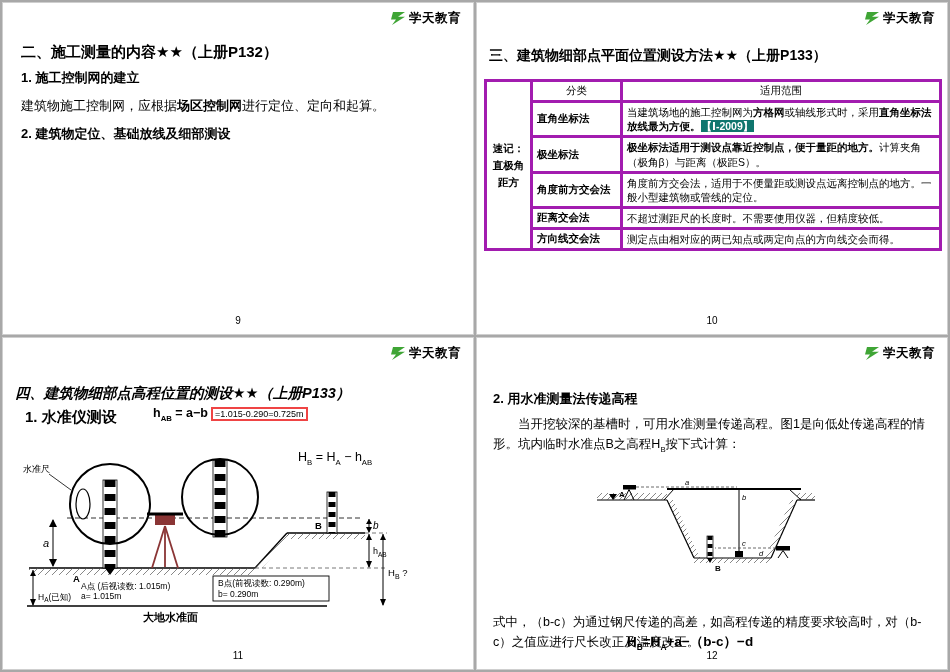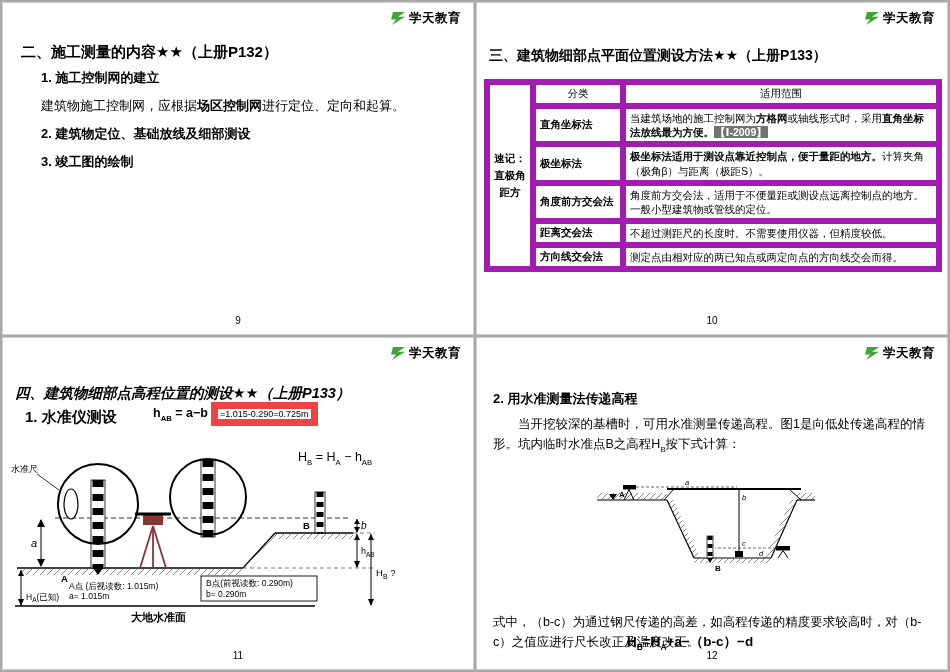--- a/index.html
+++ b/index.html
@@ -10,39 +10,39 @@
   .logo { position:absolute; top:7px; right:12px; display:flex; align-items:center; gap:3px; }
   .logo-text { font-size:12.5px; font-weight:bold; letter-spacing:.5px; }
   .pagenum { position:absolute; bottom:8px; left:0; width:100%; text-align:center; font-size:10px; }
   .title { position:absolute; font-weight:bold; white-space:nowrap; }
   .bold { font-weight:bold; }
   sub { font-size:.62em; }
 
   
   .s9 .title { top:40px; left:18px; font-size:15px; }
   .s9-body { position:absolute; top:66px; left:18px; right:12px; font-size:13px; }
-  .s9-body p { margin-bottom:9px; line-height:1.45;margin-left:20px; }
+  .s9-body p { margin-bottom:9px; line-height:1.45; }
 
   
   .s10 .title { top:44px; left:12px; font-size:14px; }
   .t10 { position:absolute; top:76px; left:7px; width:458px; border-collapse:collapse; font-size:10.5px; }
-  .t10 td { border:6px solid #a21caf; padding:2px 4px; vertical-align:middle; }
+  .t10 td { border:3px solid #a21caf; padding:2px 4px; vertical-align:middle; }
   .t10 .hdr { text-align:center; padding:2px; font-weight:normal; }
   .t10 .mn { width:46px; text-align:center; font-weight:bold; padding:2px 1px; line-height:1.6; }
   .t10 .method { width:90px; text-align:left; font-weight:bold; }
   .t10 .desc { line-height:1.35; }
-  .badge { background:#737373; color:#fff; font-weight:bold; padding:0 1px; }
+  .badge { background:#0f766e; color:#fff; font-weight:bold; padding:0 1px; }
 
   
   .s11 .title { top:46px; left:12px; font-size:14.5px;font-style:italic; }
   .s11-sub { position:absolute; top:70px; left:22px; font-size:15px; font-weight:bold; }
   .s11-f1 { position:absolute; top:68px; left:150px; font-size:12.5px; font-weight:bold; white-space:nowrap; }
-  .s11-f1 .calc { font-size:9px; font-weight:normal; border:7px solid #ef4444; padding:0 2px; margin-left:3px; }
+  .s11-f1 .calc { font-size:9px; font-weight:normal; border:2px solid #ef4444; padding:0 2px; margin-left:3px; }
   .s11-f2 { position:absolute; top:112px; left:295px; font-size:12.5px; white-space:nowrap; }
-  .s11-diagram { position:absolute; top:92px; left:0; }
+  .s11-diagram { position:absolute; top:92px; left:12px; }
 
   
   .s12-heading { position:absolute; top:52px; left:16px; font-size:13px; font-weight:bold; }
   .s12-p1 { position:absolute; top:76px; left:16px; right:14px; font-size:12.5px; line-height:1.6; text-indent:2em; }
   .s12-diagram { position:absolute; top:138px; left:112px; }
   .s12-formula { position:absolute; top:248px; left:150px; font-size:13.5px; font-weight:bold; white-space:nowrap;margin-top:47px; }
   .s12-p2 { position:absolute; top:274px; left:16px; right:14px; font-size:12.5px; line-height:1.6; }
 
   svg text { font-family:"Liberation Sans","DejaVu Sans",sans-serif; }
 </style>
@@ -56,21 +56,20 @@
       <svg width="15" height="13" viewBox="0 0 15 13">
         <path d="M2 0 L14 0 L7 4.8 L14 4.8 L1 13 L5 7.6 L0 7.6 Z" fill="#3fa535"></path>
       </svg>
       <span class="logo-text">学天教育</span>
     </div>
     <h1 class="title">二、施工测量的内容★★（上册P132）</h1>
     <div class="s9-body">
       <p class="bold">1. 施工控制网的建立</p>
       <p><span>建筑物施工控制网，应根据</span><b>场区控制网</b><span>进行定位、定向和起算。</span></p>
       <p class="bold">2. 建筑物定位、基础放线及细部测设</p>
-      <p class="bold">3. 竣工图的绘制</p>
     </div>
     <div class="pagenum">9</div>
   </section>
 
   <section class="slide s10">
     <div class="logo">
       <svg width="15" height="13" viewBox="0 0 15 13">
         <path d="M2 0 L14 0 L7 4.8 L14 4.8 L1 13 L5 7.6 L0 7.6 Z" fill="#3fa535"></path>
       </svg>
       <span class="logo-text">学天教育</span>

